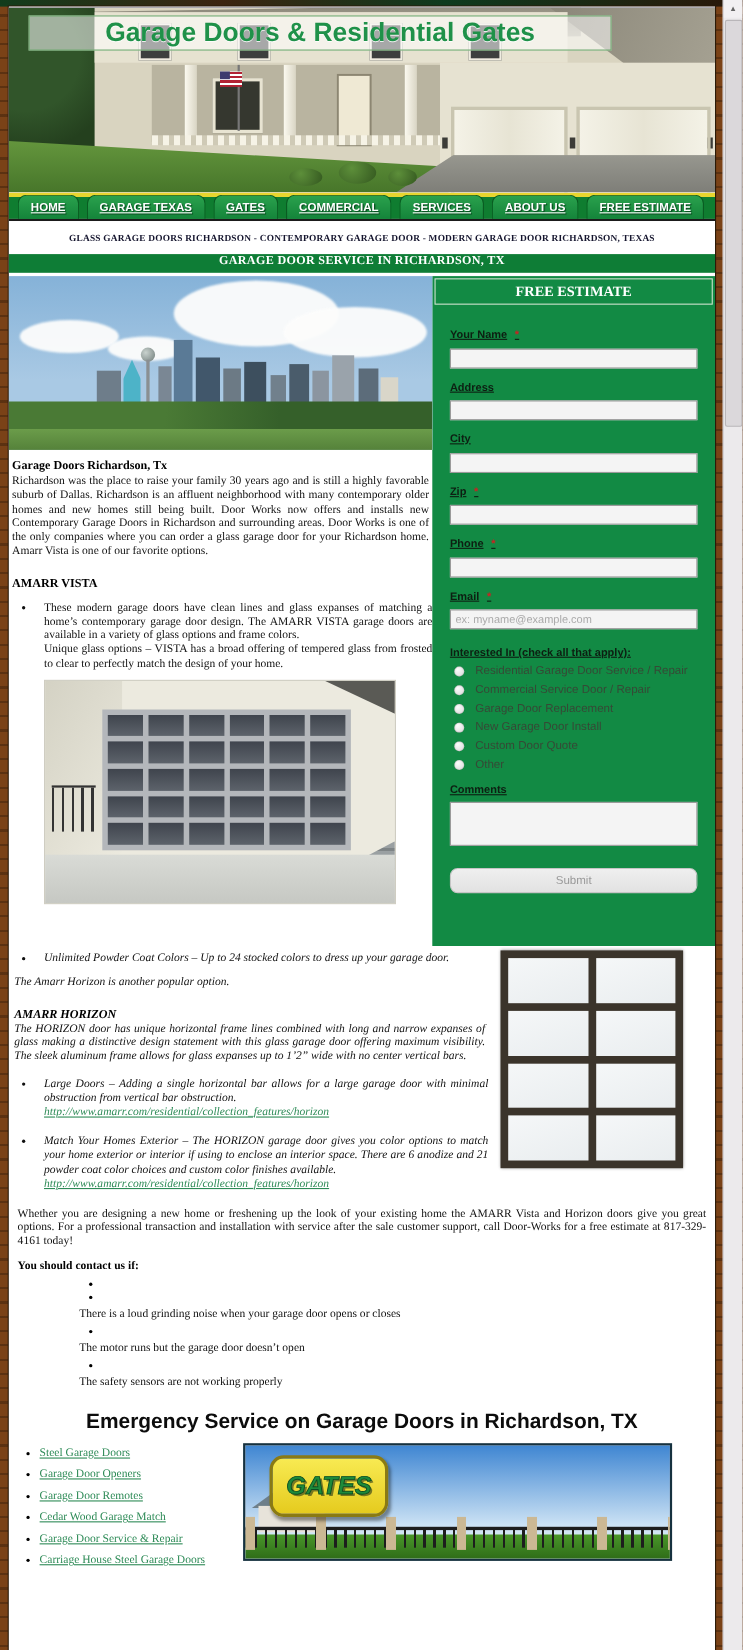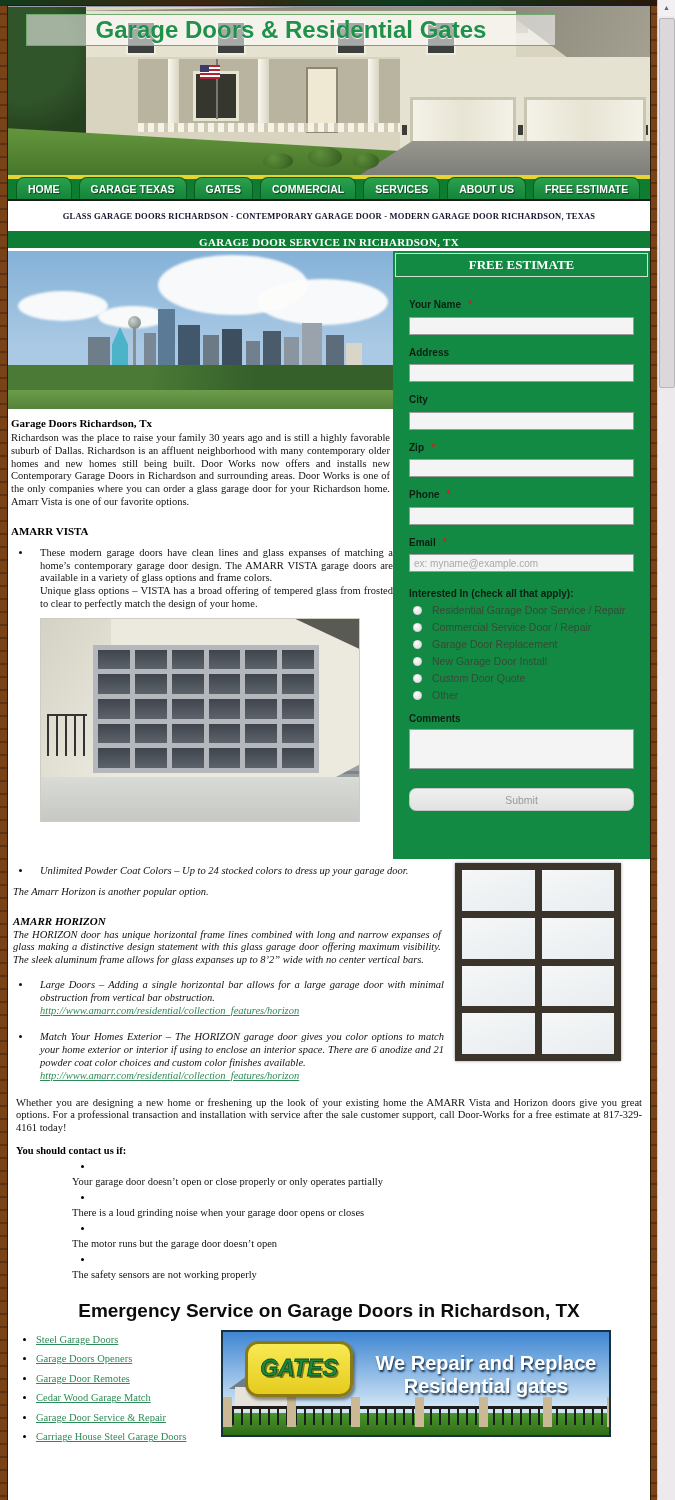--- a/index.html
+++ b/index.html
@@ -55,27 +55,27 @@
     position:absolute;left:18px;top:7px;width:528px;height:30px;background:rgba(255,255,255,.55);
     border:1px solid #71aa71;display:flex;align-items:center;justify-content:center;
   }
   .hero-title span{font-family:"Liberation Sans",sans-serif;font-weight:bold;font-size:24px;color:#1f9149;text-shadow:0 1px 0 rgba(255,255,255,.8);}
   
   .nav{height:26px;background:linear-gradient(#e7d52f 0 4px,#0f7d30 4px);display:flex;align-items:flex-end;border-bottom:2px solid #1b1b1b;padding:0 0 0 8px;box-sizing:border-box;}
   .tab{
     height:21px;margin-right:7px;padding:0 11px;border-radius:8px 8px 0 0;
     background:linear-gradient(#2aa14d,#14843a);border:1px solid #0a5c22;border-bottom:none;
     color:#fff;font-family:"Liberation Sans",sans-serif;font-weight:bold;font-size:10.5px;
-    display:flex;align-items:center;justify-content:center;text-shadow:1px 1px 1px #06441c;cursor:pointer;white-space:nowrap;
+    display:flex;align-items:center;justify-content:center;text-shadow:1px 1px 1px #06441c;cursor:pointer;white-space:nowrap;text-decoration:underline;
   }
   
   .crumb{height:30px;display:flex;align-items:center;justify-content:center;background:#fff;}
   .crumb span{font-size:8.5px;font-weight:bold;color:#15152e;letter-spacing:.2px;}
   
-  .banner{height:17px;background:#0e7d36;display:flex;align-items:flex-end;justify-content:center;}
+  .banner{height:17px;background:#0e7d36;display:flex;align-items:flex-start;justify-content:center;}
   .banner span{color:#fff;font-weight:bold;font-size:11px;letter-spacing:.3px;}
   
   .row1{display:flex;}
   .left-col{width:385px;box-sizing:border-box;}
   .right-col{width:257px;box-sizing:border-box;}
   
   .skyline{position:relative;width:385px;height:158px;margin-top:3px;background:linear-gradient(#85b2d8,#a9c9e4 60%);overflow:hidden;}
   .cloud{position:absolute;background:#fdfdfc;border-radius:50%;filter:blur(1px);opacity:.95;}
   .bldg{position:absolute;bottom:38px;}
   .sk-trees{position:absolute;left:0;bottom:18px;width:100%;height:26px;background:radial-gradient(circle at 10% 20%,#4a7a35 0 30%,#35602a 60%);}
@@ -100,21 +100,21 @@
   
   .row2{display:flex;margin-top:4px;}
   .row2-text{width:436px;box-sizing:border-box;font-style:italic;}
   .row2-img{width:206px;box-sizing:border-box;padding-left:11px;}
   .horizon-img{width:166px;height:198px;background:#3b342b;display:grid;grid-template-columns:1fr 1fr;grid-template-rows:repeat(4,1fr);gap:7px;padding:7px;box-sizing:border-box;box-shadow:0 0 3px rgba(0,0,0,.4);}
   .hz-pane{background:linear-gradient(160deg,#f5f7f8,#e9edef);}
   
   .form-panel{margin-top:3px;background:#128a44;padding:2px;box-sizing:border-box;width:257px;}
   .form-title{border:1px solid #cfe3cf;text-align:center;color:#fff;font-weight:bold;font-size:13px;padding:3px 0;}
   .form-body{padding:22px 14px 46px;}
-  .f-label{display:block;font-family:"Liberation Sans",sans-serif;font-weight:bold;font-size:10px;color:#0d1f12;margin:12px 0 5px;}
+  .f-label{display:block;font-family:"Liberation Sans",sans-serif;font-weight:bold;font-size:10px;color:#0d1f12;margin:12px 0 5px;text-decoration:underline;}
   .f-label:first-child{margin-top:0;}
   .req{color:#c22;margin-left:7px;}
   .f-input{width:100%;height:18px;background:#f4f4f4;border:1px solid #9a9a9a;box-sizing:border-box;font-size:10px;padding:0 4px;font-family:"Liberation Sans",sans-serif;}
   .f-input::placeholder{color:#aaa;font-size:10px;}
   .opt-row{display:flex;align-items:center;margin:0 0 5px 4px;}
   .radio{width:9px;height:9px;border-radius:50%;background:radial-gradient(circle at 35% 30%,#fcfcfc,#d8d8d8);box-shadow:inset 0 0 1px #777;margin-right:10px;flex:none;}
   .opt-text{font-family:"Liberation Sans",sans-serif;font-size:10.5px;color:#364936;}
   .f-textarea{width:100%;height:40px;background:#f4f4f4;border:1px solid #9a9a9a;box-sizing:border-box;resize:none;}
   .submit{display:block;width:100%;height:23px;margin-top:15px;background:linear-gradient(#efefef,#e2e2e2);border:1px solid #c5c5c5;border-radius:7px;color:#9a9a9a;font-family:"Liberation Sans",sans-serif;font-size:10.5px;cursor:pointer;}
   
@@ -342,21 +342,21 @@
     </div>
   </div>
 
   <div class="row2">
     <div class="row2-text">
       <ul class="dotted" style="margin-top:2px">
         <li>Unlimited Powder Coat Colors – Up to 24 stocked colors to dress up your garage door.</li>
       </ul>
       <p class="para" style="margin-left:5px">The Amarr Horizon is another popular option.</p>
       <div class="subhead" style="margin-left:5px">AMARR HORIZON</div>
-      <p class="para" style="margin-left:5px">The HORIZON door has unique horizontal frame lines combined with long and narrow expanses of glass making a distinctive design statement with this glass garage door offering maximum visibility. The sleek aluminum frame allows for glass expanses up to 8’2” wide with no center vertical bars.</p>
+      <p class="para" style="margin-left:5px">The HORIZON door has unique horizontal frame lines combined with long and narrow expanses of glass making a distinctive design statement with this glass garage door offering maximum visibility. The sleek aluminum frame allows for glass expanses up to 1’2” wide with no center vertical bars.</p>
       <ul class="dotted" style="margin-top:12px">
         <li>
           <span>Large Doors – Adding a single horizontal bar allows for a large garage door with minimal obstruction from vertical bar obstruction.</span><br>
           <a class="glink" href="#">http://www.amarr.com/residential/collection_features/horizon</a>
         </li>
         <li style="margin-top:14px">
           <span>Match Your Homes Exterior – The HORIZON garage door gives you color options to match your home exterior or interior if using to enclose an interior space. There are 6 anodize and 21 powder coat color choices and custom color finishes available.</span><br>
           <a class="glink" href="#">http://www.amarr.com/residential/collection_features/horizon</a>
         </li>
       </ul>
@@ -374,61 +374,56 @@
       </div>
     </div>
   </div>
 
   <p class="para" style="margin:6px 8px 0">Whether you are designing a new home or freshening up the look of your existing home the AMARR Vista and Horizon doors give you great options. For a professional transaction and installation with service after the sale customer support, call Door-Works for a free estimate at 817-329-4161 today!</p>
 
   <div class="contact-wrap">
     <div class="contact-head">You should contact us if:</div>
     <div class="c-item">
       <div class="c-dot"></div>
-      <div class="c-text">Your garage door doesn’t open or close properly or only operates partially</div>
     </div>
     <div class="c-item">
       <div class="c-dot"></div>
       <div class="c-text">There is a loud grinding noise when your garage door opens or closes</div>
     </div>
     <div class="c-item">
       <div class="c-dot"></div>
       <div class="c-text">The motor runs but the garage door doesn’t open</div>
     </div>
     <div class="c-item">
       <div class="c-dot"></div>
       <div class="c-text">The safety sensors are not working properly</div>
     </div>
   </div>
 
   <div class="emg-head">Emergency Service on Garage Doors in Richardson, TX</div>
   <div class="emg-row">
     <ul class="linklist">
       <li><a class="glink" href="#">Steel Garage Doors</a></li>
-      <li><a class="glink" href="#">Garage Doors Openers</a></li>
+      <li><a class="glink" href="#">Garage Door Openers</a></li>
       <li><a class="glink" href="#">Garage Door Remotes</a></li>
       <li><a class="glink" href="#">Cedar Wood Garage Match</a></li>
       <li><a class="glink" href="#">Garage Door Service &amp; Repair</a></li>
       <li><a class="glink" href="#">Carriage House Steel Garage Doors</a></li>
     </ul>
     <div class="gates">
       <div class="gt-grass"></div>
       <div class="gt-house-roof"></div>
       <div class="gt-turret"></div>
       <div class="gt-house-body"></div>
       <div class="gt-fencebar"></div>
       <div class="gt-pickets"></div>
       <div class="gt-pillars"></div>
       <div class="gt-badge">
         <span>GATES</span>
       </div>
-      <div class="gt-text">
-        <div>We Repair and Replace</div>
-        <div>Residential gates</div>
-      </div>
     </div>
   </div>
 
 </div>
 
 <div class="scrollbar">
   <div class="sb-up">▲</div>
   <div class="sb-thumb"></div>
 </div>
 

